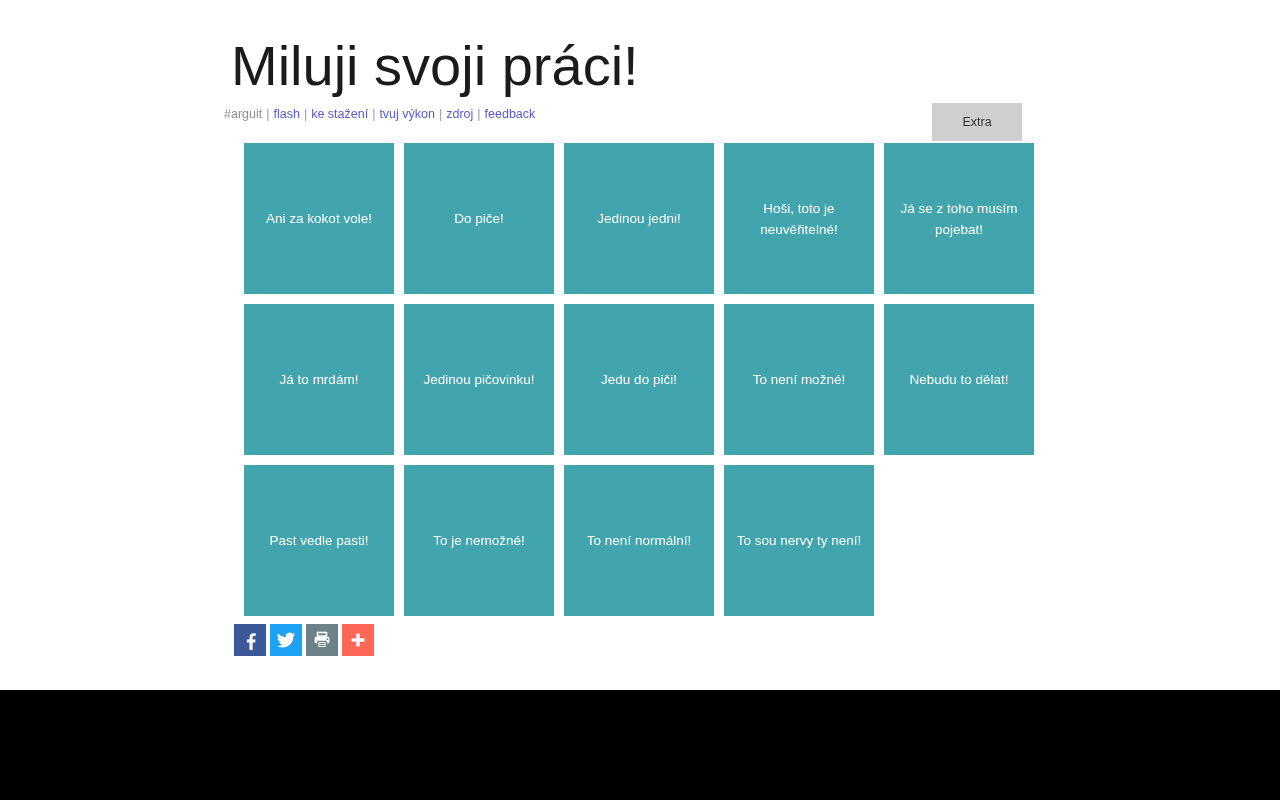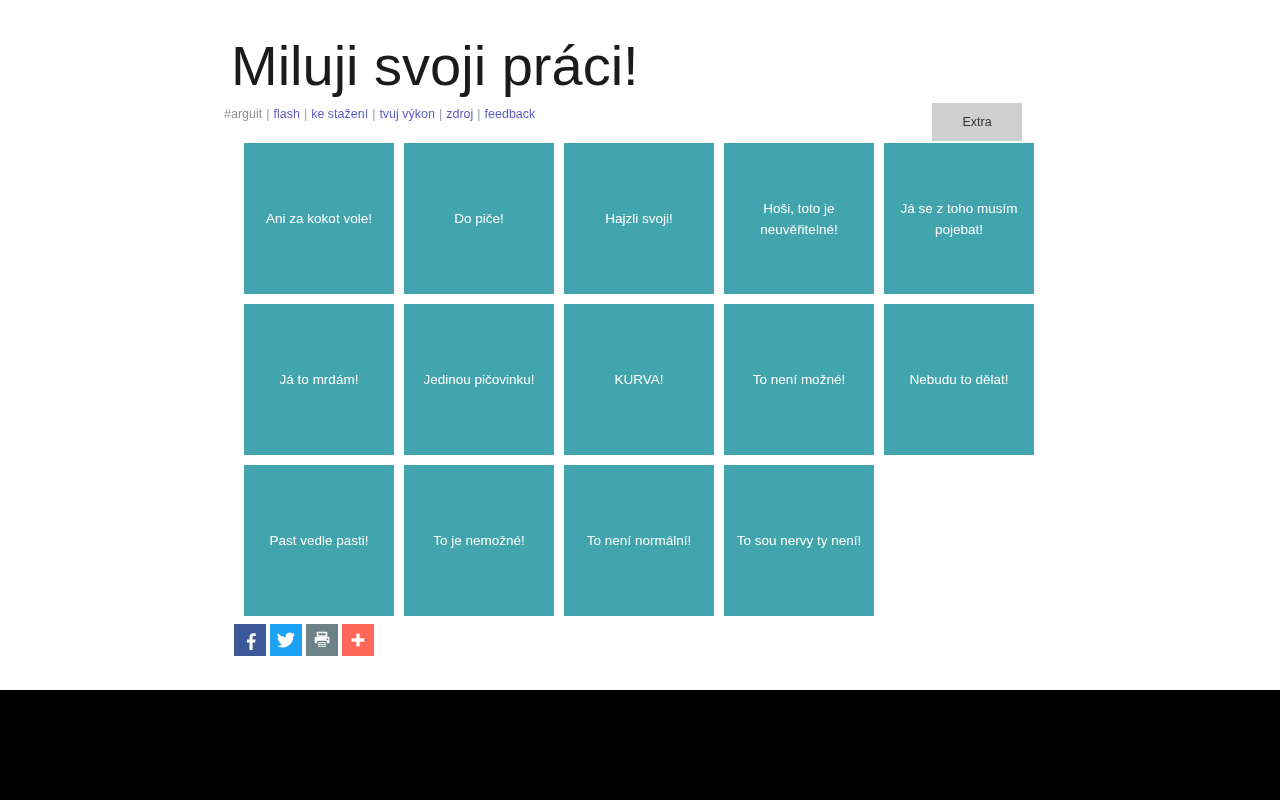--- a/index.html
+++ b/index.html
@@ -138,26 +138,26 @@
 
   <nav class="navbar">
     <a href="#" class="muted">#arguit</a><span class="sep">|</span><a href="#">flash</a><span class="sep">|</span><a href="#">ke stažení</a><span class="sep">|</span><a href="#">tvuj výkon</a><span class="sep">|</span><a href="#">zdroj</a><span class="sep">|</span><a href="#">feedback</a>
   </nav>
 
   <button class="extra-button">Extra</button>
 
   <div class="tile-grid">
     <div class="tile">Ani za kokot vole!</div>
     <div class="tile">Do piče!</div>
-    <div class="tile">Hajzli svoji!</div>
+    <div class="tile">Jedinou jedni!</div>
     <div class="tile">Hoši, toto je neuvěřitelné!</div>
     <div class="tile">Já se z toho musím pojebat!</div>
     <div class="tile">Já to mrdám!</div>
     <div class="tile">Jedinou pičovinku!</div>
-    <div class="tile">KURVA!</div>
+    <div class="tile">Jedu do piči!</div>
     <div class="tile">To není možné!</div>
     <div class="tile">Nebudu to dělat!</div>
     <div class="tile">Past vedle pasti!</div>
     <div class="tile">To je nemožné!</div>
     <div class="tile">To není normální!</div>
     <div class="tile">To sou nervy ty není!</div>
   </div>
 
   <div class="share-bar">
 

